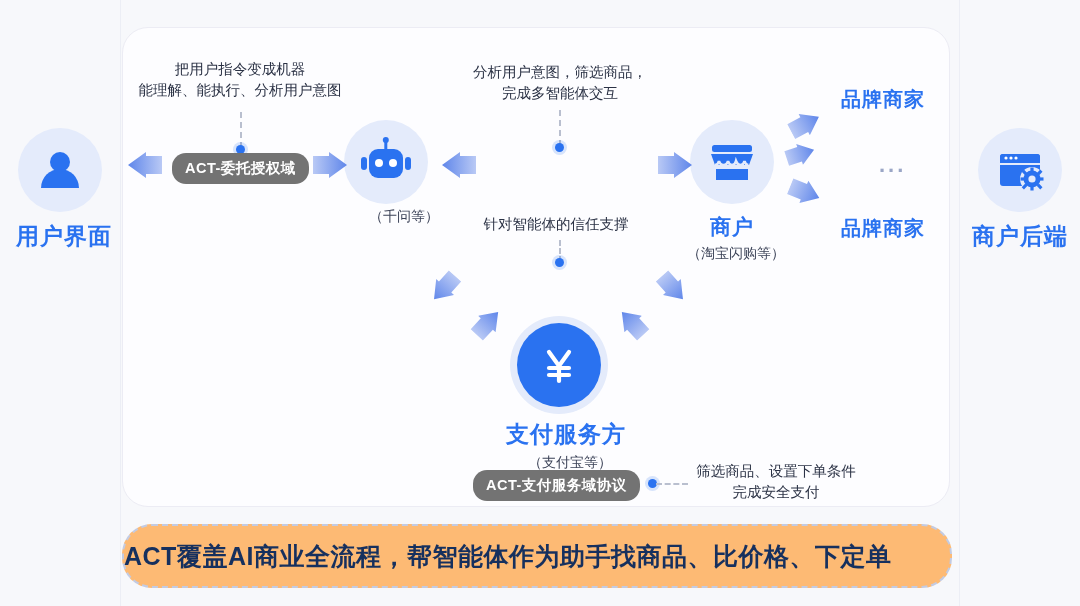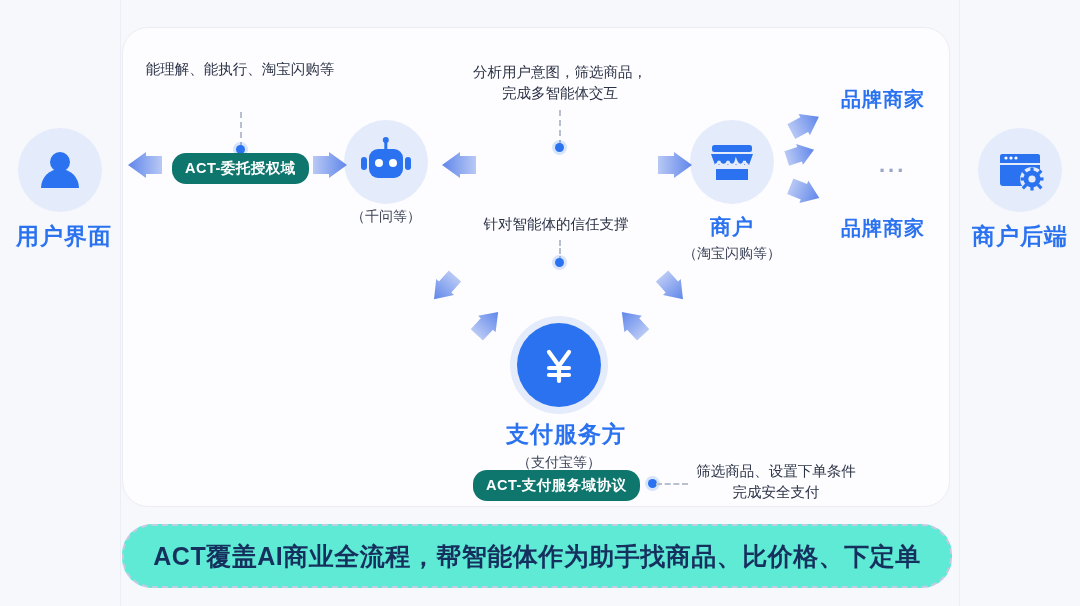--- a/index.html
+++ b/index.html
@@ -19,27 +19,27 @@
     width:84px;height:84px;border-radius:50%;
     background:#e4ebfb;margin:0 auto;
     display:flex;align-items:center;justify-content:center;
   }
   .circ.solid{background:#2a72f0;}
   .nlabel{
     color:#2a72f0;font-size:21px;font-weight:700;margin-top:9px;
     letter-spacing:1px;white-space:nowrap;
   }
   .nlabel.big{font-size:23px;}
-  .nsub{color:#3c4358;font-size:14px;margin-top:4px;white-space:nowrap;}
+  .nsub{color:#3c4358;font-size:14px;margin-top:4px;white-space:nowrap;text-align:right;}
   .ann{
     position:absolute;color:#2b3245;font-size:14.5px;line-height:21px;
     text-align:center;white-space:nowrap;
   }
   .badge{
-    position:absolute;background:#0f766e;color:#fff;
+    position:absolute;background:#737373;color:#fff;
     font-size:14.5px;font-weight:600;border-radius:14px;
     padding:6px 13px;white-space:nowrap;letter-spacing:.5px;
   }
   .dash-v{
     position:absolute;border-left:2px dashed #b9bfcf;
   }
   .dash-h{
     position:absolute;border-top:2px dashed #b9bfcf;
   }
   .dot{
@@ -50,22 +50,22 @@
     position:absolute;color:#2a72f0;font-size:20px;font-weight:700;
     white-space:nowrap;letter-spacing:1px;
   }
   .ellipsis{
     position:absolute;color:#9aa6c6;font-size:22px;font-weight:700;
     letter-spacing:3px;
   }
   .banner{
     position:absolute;left:122px;top:524px;width:826px;height:60px;
     border:2px dashed #c3cbe2;border-radius:30px;
-    display:flex;align-items:center;justify-content:center;
-    background:#5eead4;
+    display:flex;align-items:center;justify-content:flex-start;
+    background:#fdba74;
   }
   .banner span{
     color:#16305e;font-size:25px;font-weight:700;letter-spacing:.5px;
   }
   .arrow{position:absolute;}
   .sidecol{position:absolute;top:0;bottom:0;width:1px;background:#eceef5;}
 </style>
 </head>
 <body>
 
@@ -155,21 +155,22 @@
     </div>
     <div class="nlabel big" style="margin-top:12px;">支付服务方</div>
     <div class="nsub">（支付宝等）</div>
   </div>
 
   <div class="brand" style="left:841px;top:86px;">品牌商家</div>
   <div class="ellipsis" style="left:879px;top:152px;">...</div>
   <div class="brand" style="left:841px;top:215px;">品牌商家</div>
 
   <div class="ann" style="left:130px;top:59px;width:220px;">
-    <div>能理解、能执行、淘宝闪购等</div>
+    <div>把用户指令变成机器</div>
+    <div>能理解、能执行、分析用户意图</div>
   </div>
   <div class="dash-v" style="left:240px;top:112px;height:36px;"></div>
   <div class="dot" style="left:236px;top:145px;"></div>
   <div class="badge" style="left:172px;top:153px;">ACT-委托授权域</div>
 
   <div class="arrow" style="left:128px;top:152px;">
     <svg width="34" height="26" viewBox="0 0 34 26">
       <defs>
           <linearGradient id="gL" x1="1" y1="0" x2="0" y2="0">
         <stop offset="0" stop-color="#b9c9f5"></stop>

